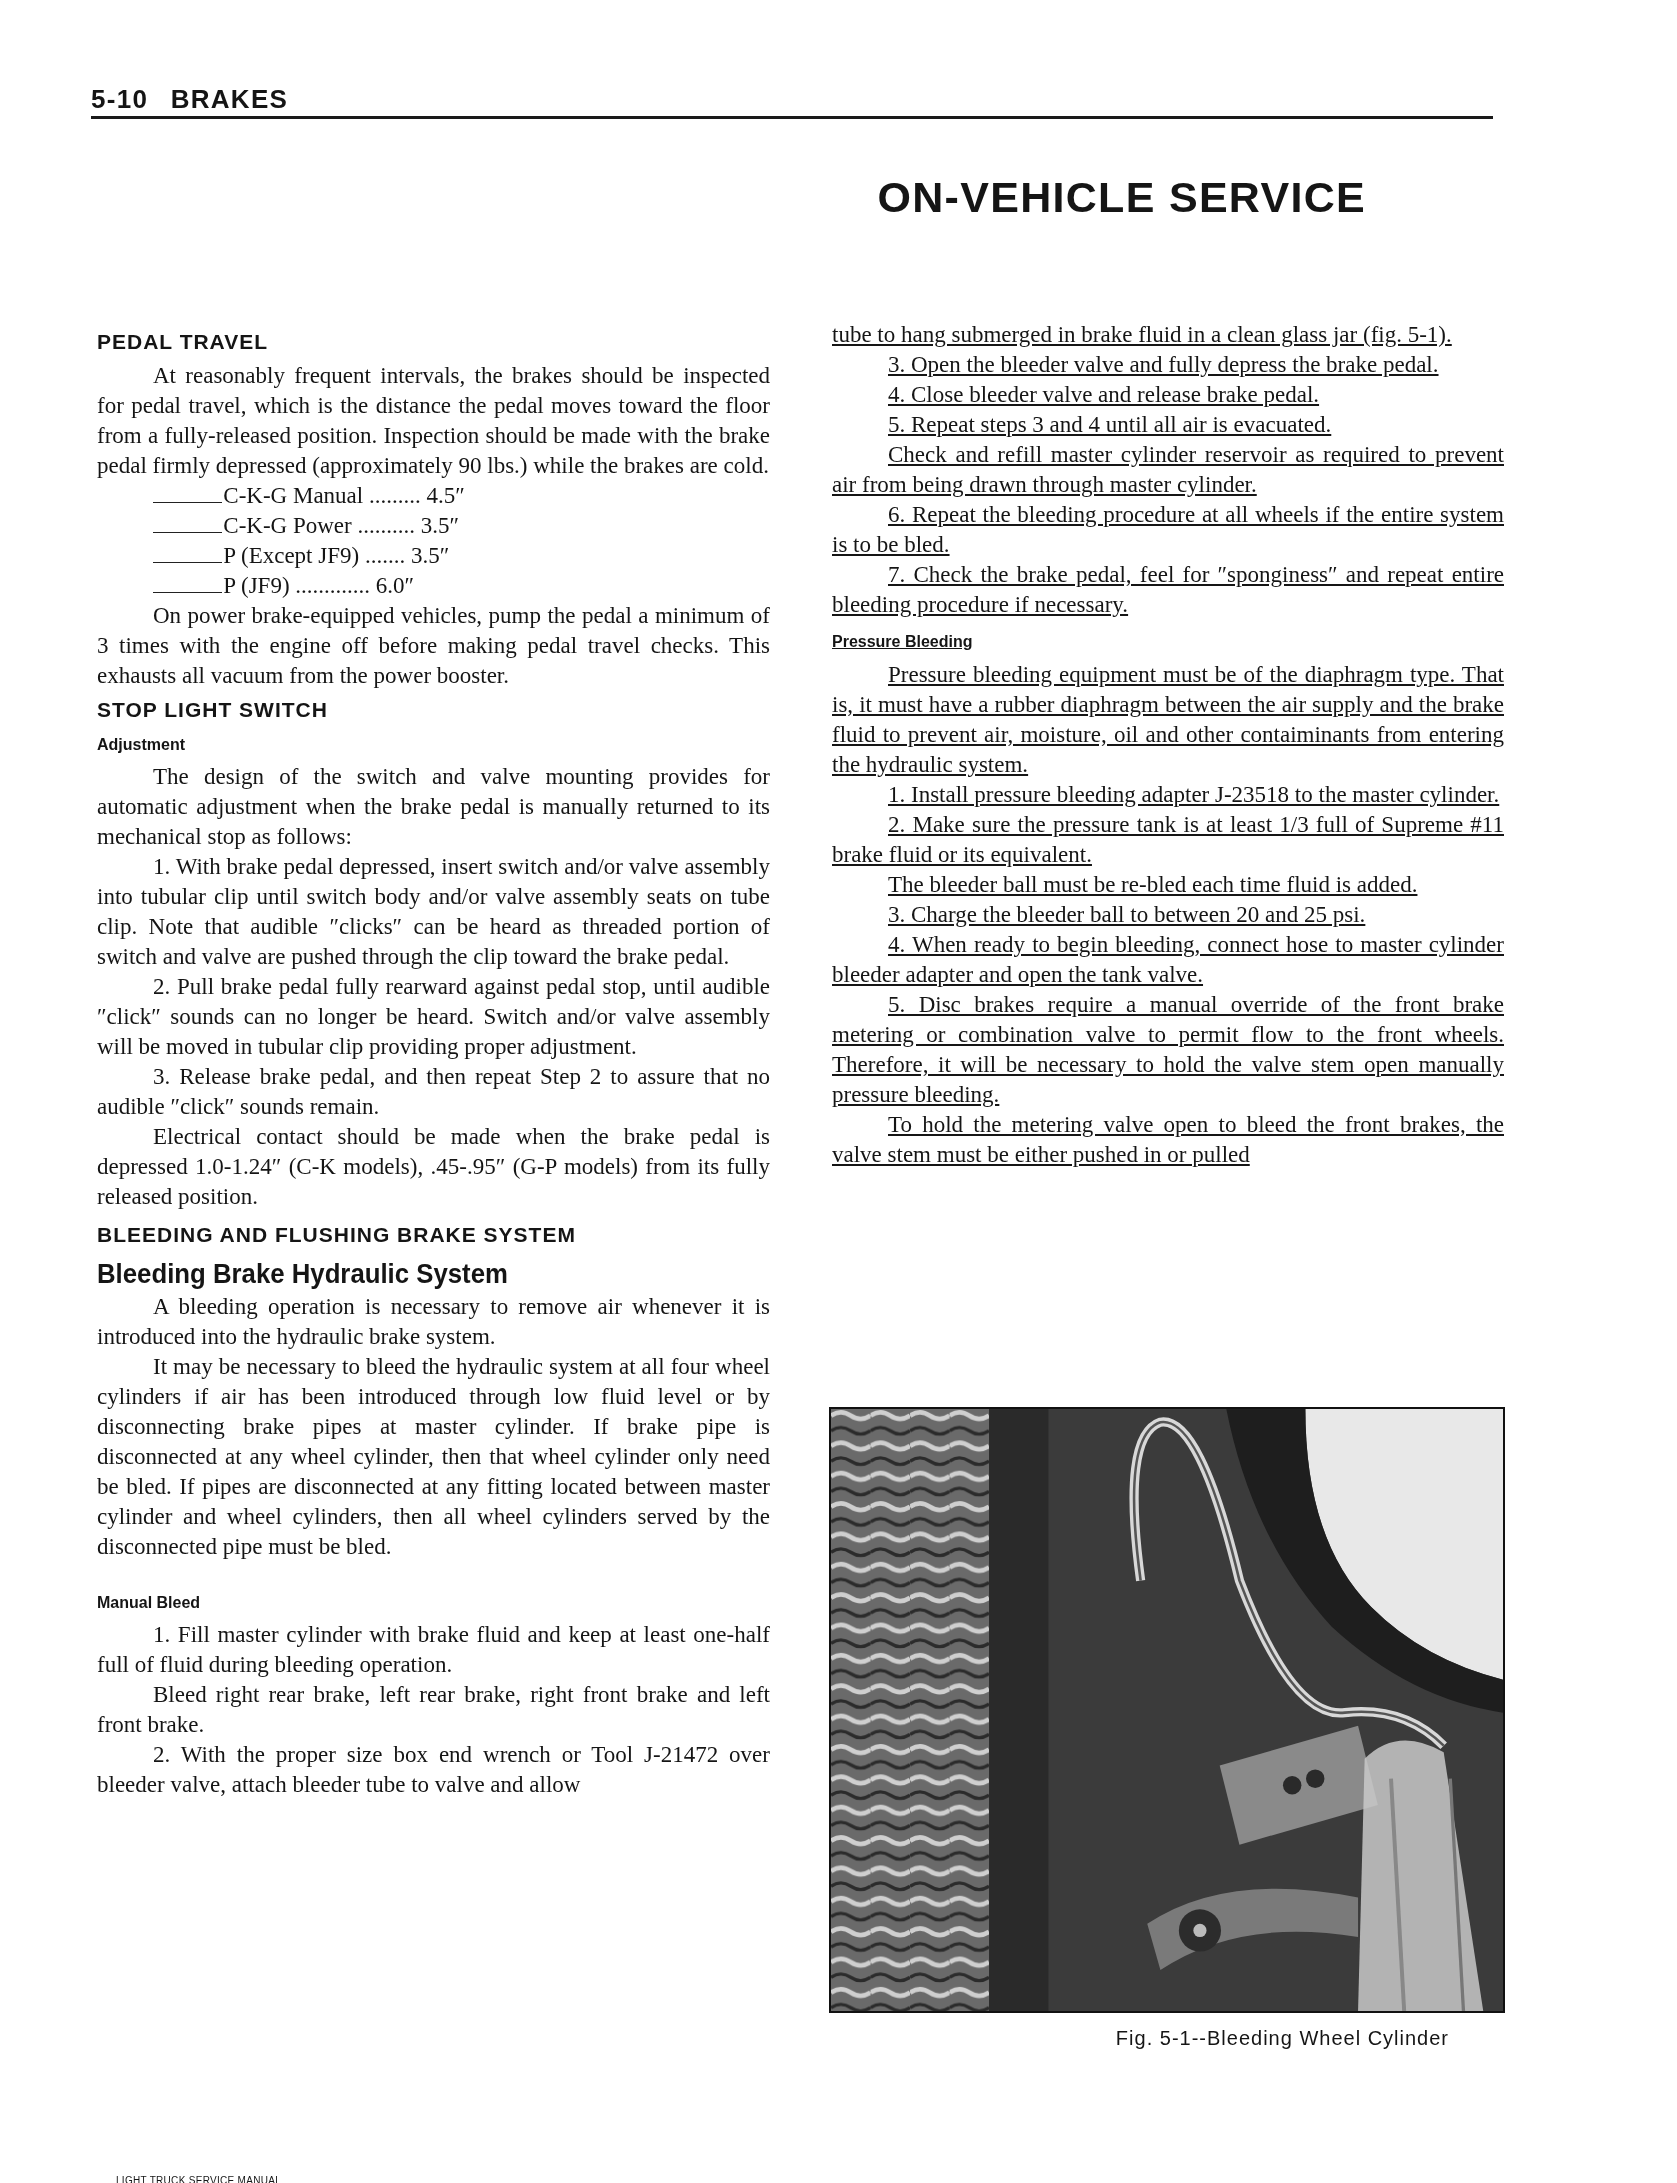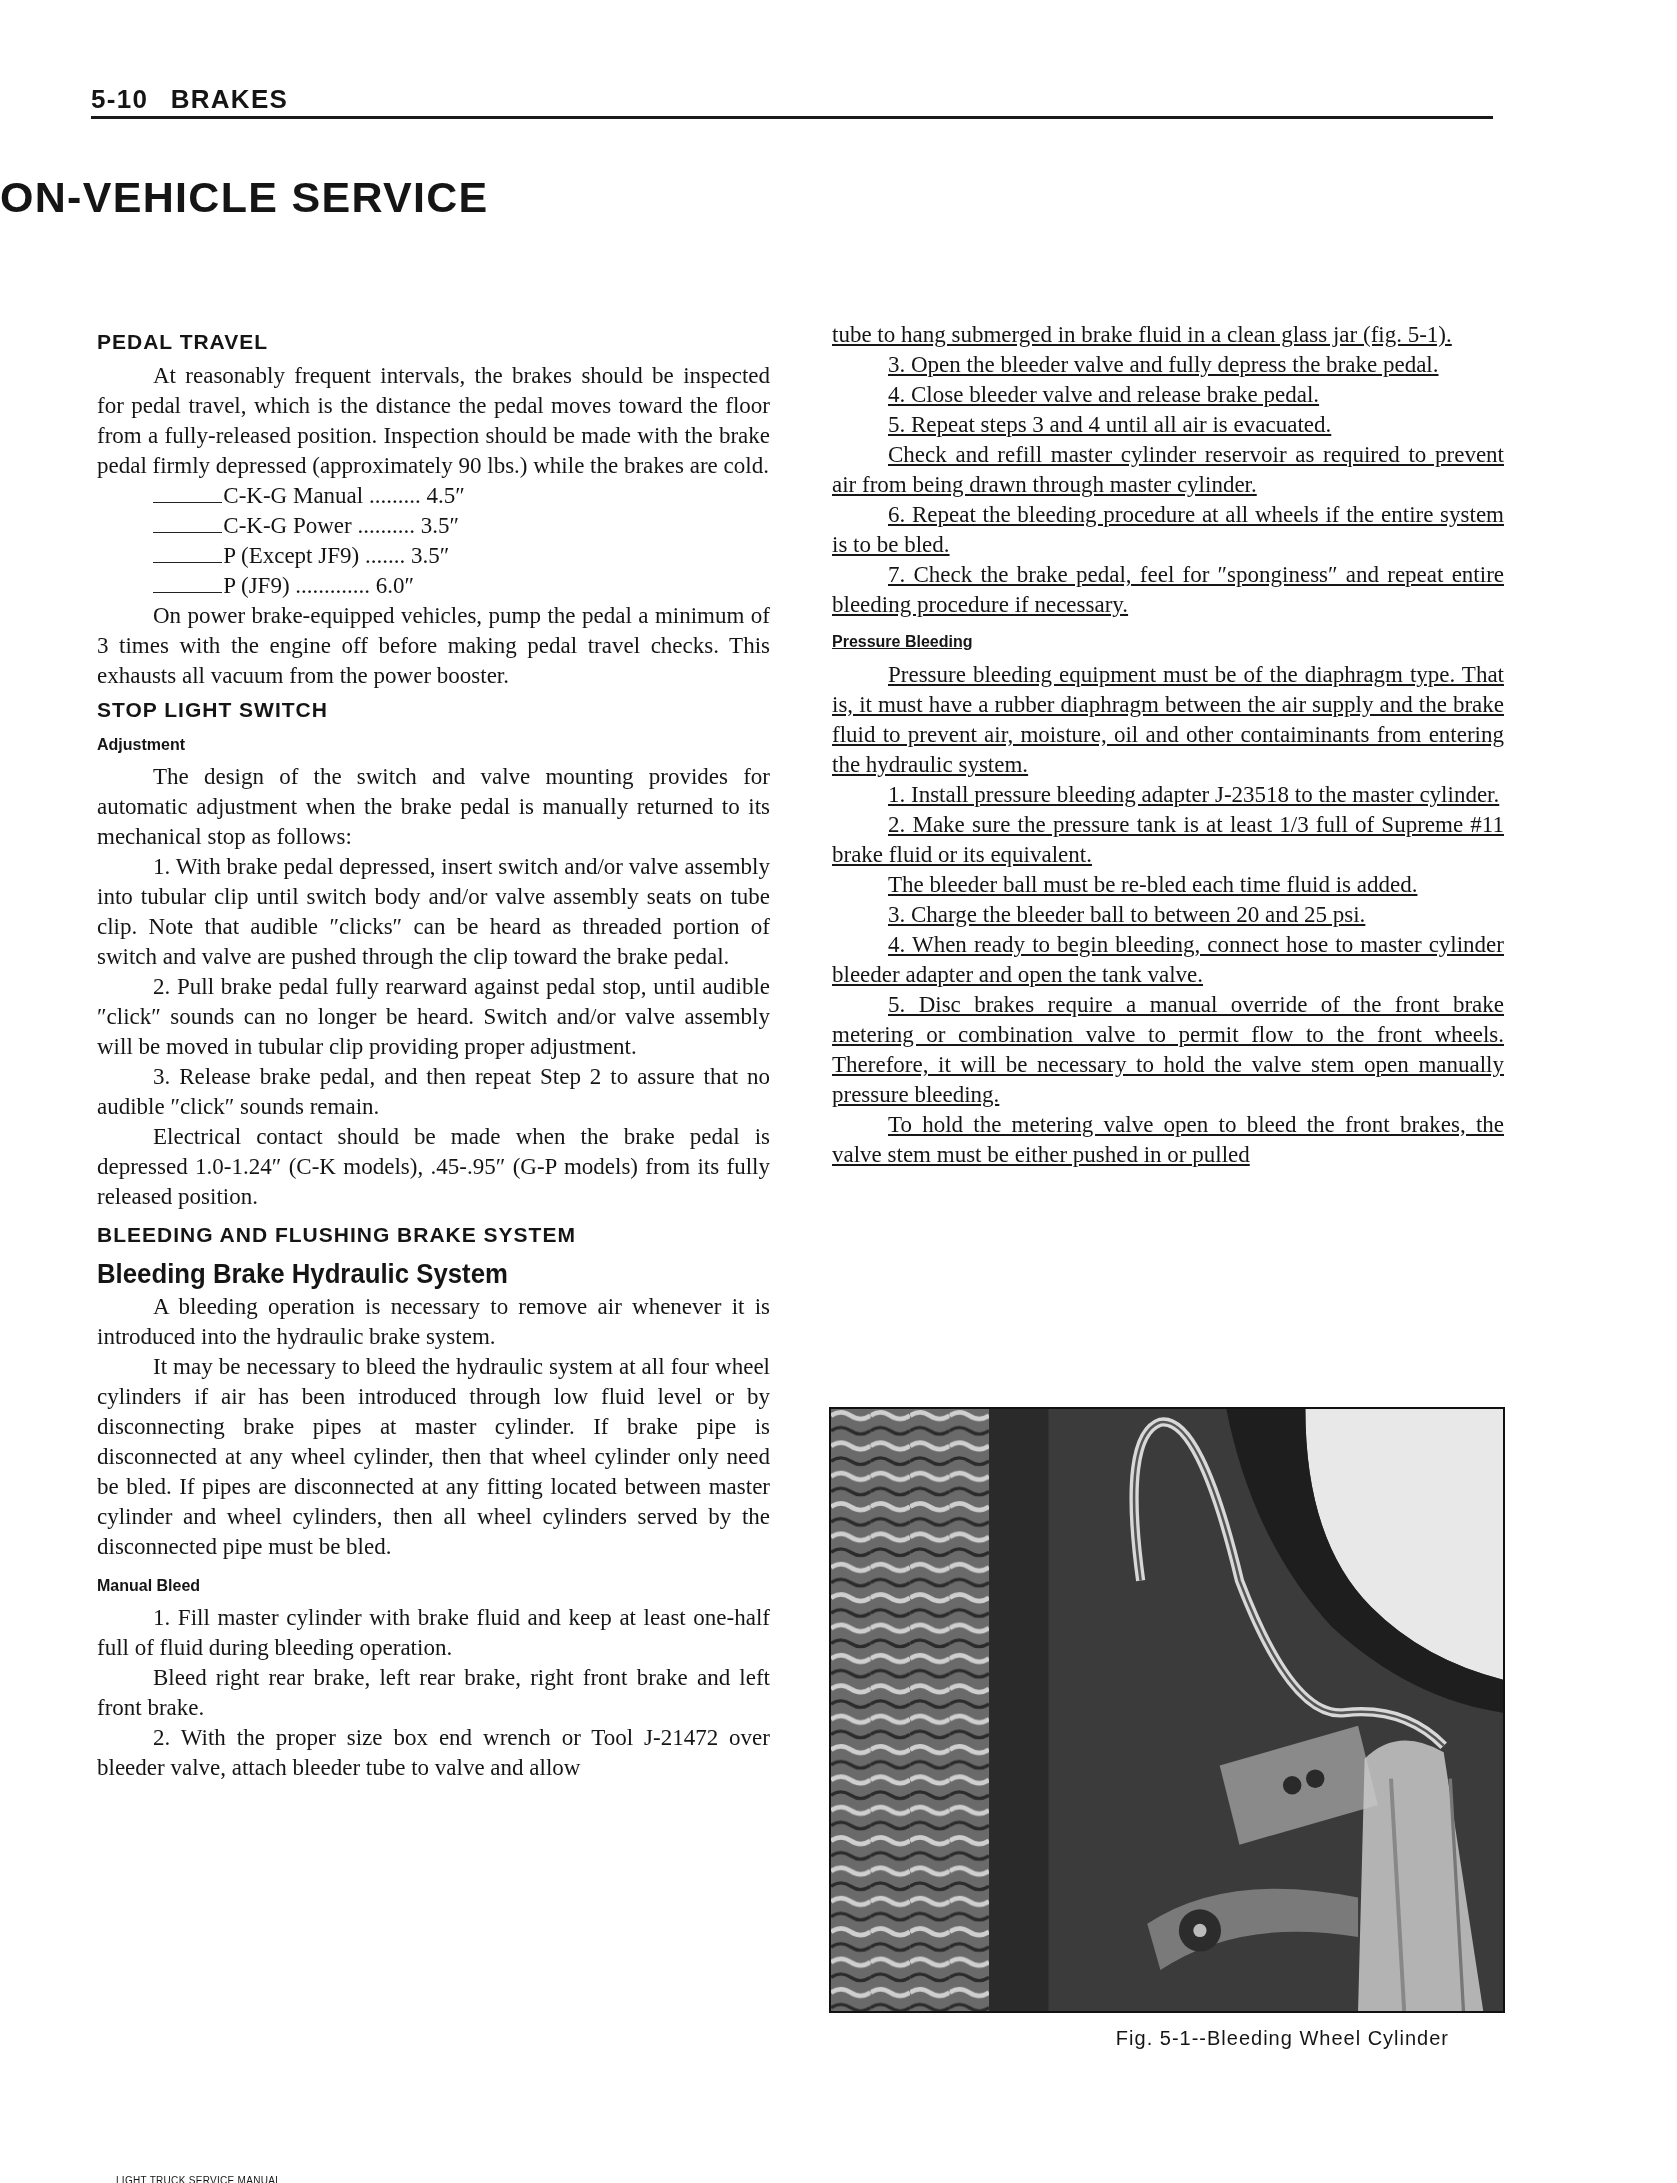--- a/index.html
+++ b/index.html
@@ -1,20 +1,20 @@
 <!DOCTYPE html>
 <html style="font-size:10.5px"><head>
 <meta charset="utf-8">
 <style>
   html, body { margin:0; padding:0; background:#fff; }
   body { width:1677px; height:2183px; position:relative; color:#151515; font-family:"Liberation Serif", serif; overflow:hidden; }
   .running-head { position:absolute; left:91px; top:84px; font-family:"Liberation Sans", sans-serif; font-weight:bold; font-size:26px; letter-spacing:1.3px; }
   .running-head .num { margin-right:22.4px; }
   .head-rule { position:absolute; left:91px; top:116px; width:1402px; height:3.3px; background:#1a1a1a; }
-  .page-title { position:absolute; left:0; width:1366px; top:173px; text-align:left; font-family:"Liberation Sans", sans-serif; font-weight:bold; font-size:43px; letter-spacing:1.3px; }
+  .page-title { position:absolute; left:0; width:1366px; top:173px; text-align:right; font-family:"Liberation Sans", sans-serif; font-weight:bold; font-size:43px; letter-spacing:1.3px; }
   .col { position:absolute; font-size:23px; line-height:30px; text-align:justify; }
   .col-left { left:97px; top:321px; width:673px; }
   .col-right { left:832px; top:320px; width:672px;text-decoration:underline; }
   .col p { margin:0; text-indent:56px; }
   .col p.cont { text-indent:0; }
   .h1 { font-family:"Liberation Sans", sans-serif; font-weight:bold; font-size:21px; letter-spacing:1px; line-height:33px; margin:4px 0 2.6px 0; }
   .h2 { font-family:"Liberation Sans", sans-serif; font-weight:bold; font-size:16px; line-height:33px; margin:1.3px 0 1.3px 0; }
   .h2.big { font-size:28px; transform:scaleX(0.92); transform-origin:left; }
   .spec { display:block; padding-left:56px; text-indent:0; }
   .spec .blank { display:inline-block; width:69px; border-bottom:1.3px solid #222; margin-right:1.3px; }
@@ -50,21 +50,21 @@
   <p>1. With brake pedal depressed, insert switch and/or valve assembly into tubular clip until switch body and/or valve assembly seats on tube clip. Note that audible ″clicks″ can be heard as threaded portion of switch and valve are pushed through the clip toward the brake pedal.</p>
   <p>2. Pull brake pedal fully rearward against pedal stop, until audible ″click″ sounds can no longer be heard. Switch and/or valve assembly will be moved in tubular clip providing proper adjustment.</p>
   <p>3. Release brake pedal, and then repeat Step 2 to assure that no audible ″click″ sounds remain.</p>
   <p>Electrical contact should be made when the brake pedal is depressed 1.0-1.24″ (C-K models), .45-.95″ (G-P models) from its fully released position.</p>
 
   <div class="h1" style="margin-top:5.3px">BLEEDING AND FLUSHING BRAKE SYSTEM</div>
   <div class="h2 big" style="margin-top:6.6px">Bleeding Brake Hydraulic System</div>
   <p>A bleeding operation is necessary to remove air whenever it is introduced into the hydraulic brake system.</p>
   <p>It may be necessary to bleed the hydraulic system at all four wheel cylinders if air has been introduced through low fluid level or by disconnecting brake pipes at master cylinder. If brake pipe is disconnected at any wheel cylinder, then that wheel cylinder only need be bled. If pipes are disconnected at any fitting located between master cylinder and wheel cylinders, then all wheel cylinders served by the disconnected pipe must be bled.</p>
 
-  <div class="h2" style="margin-top:7px">Manual Bleed</div>
+  <div class="h2" style="margin-top:24px">Manual Bleed</div>
   <p>1. Fill master cylinder with brake fluid and keep at least one-half full of fluid during bleeding operation.</p>
   <p>Bleed right rear brake, left rear brake, right front brake and left front brake.</p>
   <p>2. With the proper size box end wrench or Tool J-21472 over bleeder valve, attach bleeder tube to valve and allow</p>
 </div>
 
 <div class="col col-right">
   <p class="cont">tube to hang submerged in brake fluid in a clean glass jar (fig. 5-1).</p>
   <p>3. Open the bleeder valve and fully depress the brake pedal.</p>
   <p>4. Close bleeder valve and release brake pedal.</p>
   <p>5. Repeat steps 3 and 4 until all air is evacuated.</p>

